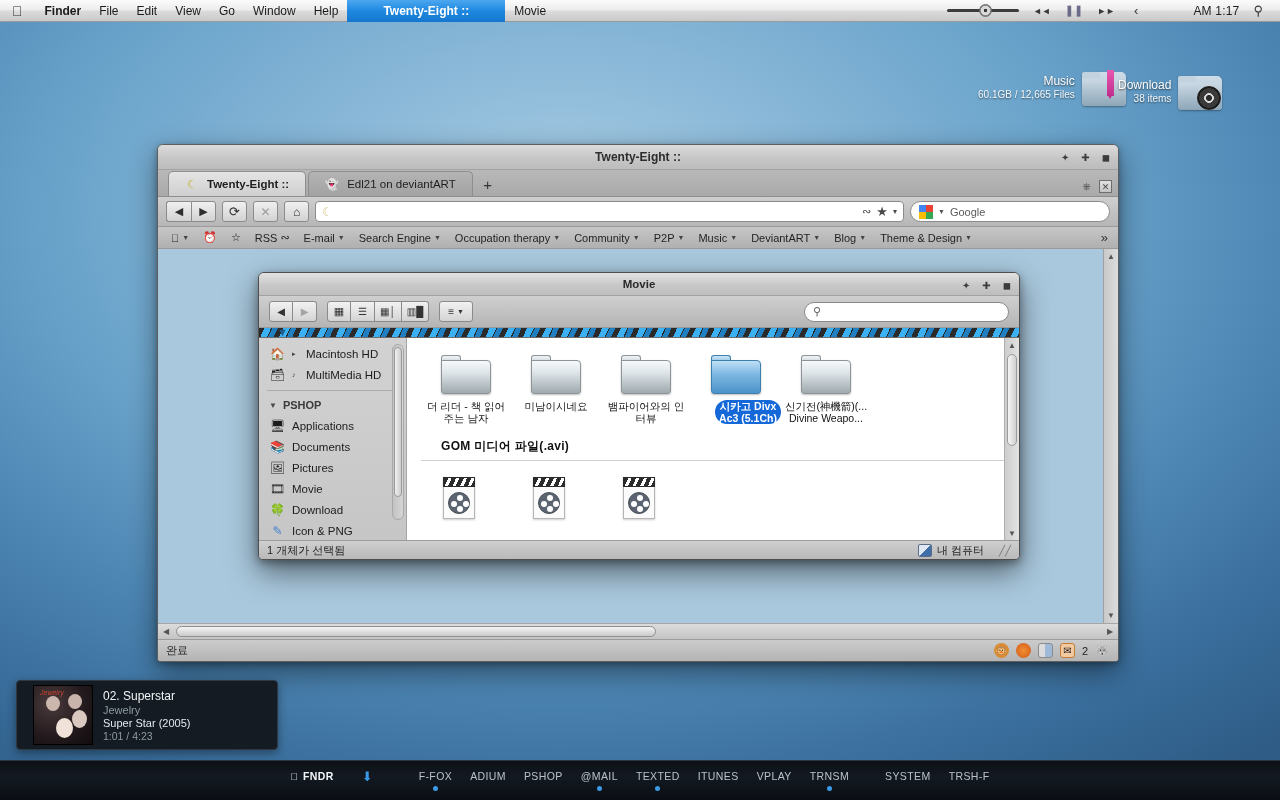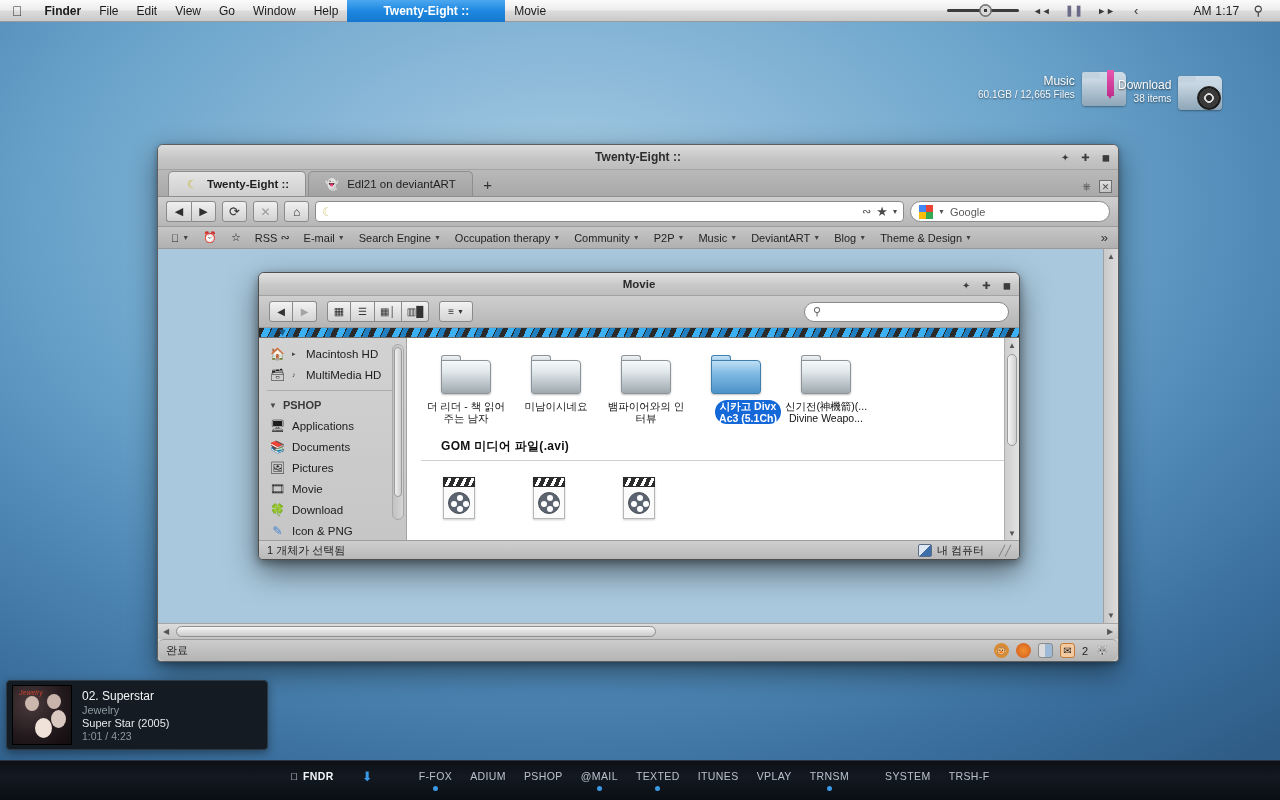--- a/index.html
+++ b/index.html
@@ -147,21 +147,21 @@
   }
   .br-hscroll .thumb {
     height:11px; margin-left:2px; width: 50%; border-radius:6px;
     background: linear-gradient(to bottom, #f4f4f4, #cbcbcb); border:1px solid #8f8f8f;
   }
   .br-hscroll .harr { width:16px; text-align:center; font-size:8px; color:#555; }
 
   .br-statusbar {
     height: 22px; display:flex; align-items:center; padding: 0 8px; gap:0;
     background: linear-gradient(to bottom, #cccccc, #b4b4b4);
-    border-top: 1px solid #9c9c9c; font-size: 11px; color:#222;border-radius:6px;
+    border-top: 1px solid #9c9c9c; font-size: 11px; color:#222;
   }
   .br-status-icons { margin-left:auto; display:flex; align-items:center; gap:7px; font-size:11px; }
   .sbi { width:15px; height:15px; border-radius:3px; display:flex; align-items:center; justify-content:center; font-size:10px; }
 
   
   #finder {
     position: absolute; left: 258px; top: 272px; width: 762px; height: 288px;
     background: #d4d4d4; border: 1px solid #4f4f4f; border-radius: 6px 6px 5px 5px;
     box-shadow: 0 12px 30px rgba(0,0,0,.5), 0 3px 8px rgba(0,0,0,.35);
     display:flex; flex-direction:column; overflow:hidden; z-index: 20;
@@ -268,23 +268,23 @@
     height: 19px; display:flex; align-items:center; padding: 0 8px;
     background: linear-gradient(to bottom, #cfcfcf, #b9b9b9);
     border-top:1px solid #9c9c9c; font-size: 11px; color:#222;
   }
   .fd-status .right { margin-left:auto; display:flex; align-items:center; gap:5px; }
   .fd-status .grip { margin-left: 10px; color:#777; font-size:10px; }
   .mini-ico { width:14px; height:13px; background: linear-gradient(135deg,#dfe8f2 50%, #3f6ea8 50%); border:1px solid #5a6d85; border-radius:2px; }
 
   
   #nowplaying {
-    position:absolute; left: 6px; top: 680px; width: 262px; height: 70px;
+    position:absolute; left: 16px; top: 680px; width: 262px; height: 70px;
     background: #141b22; border: 1px solid #2d3a45; border-radius: 4px;
-    display:flex; align-items:center; padding: 5px; gap: 10px;
+    display:flex; align-items:center; padding: 16px; gap: 10px;
     box-shadow: 0 3px 10px rgba(0,0,0,.4); z-index: 30;
   }
   .albumart {
     width: 60px; height: 60px; flex-shrink:0; border:1px solid #000;
     background: radial-gradient(circle at 30% 30%, #4a3a3c 0%, #22191c 60%, #110c0e 100%);
     position: relative; overflow:hidden;
   }
   .albumart .f { position:absolute; border-radius:50%; background: #d8c7bf; }
   .albumart .f:nth-child(1){ left:6px; top:26px; width:15px; height:18px; background:#e0cfc6; }
   .albumart .f:nth-child(2){ left:22px; top:32px; width:17px; height:20px; background:#f0e2d8; }

